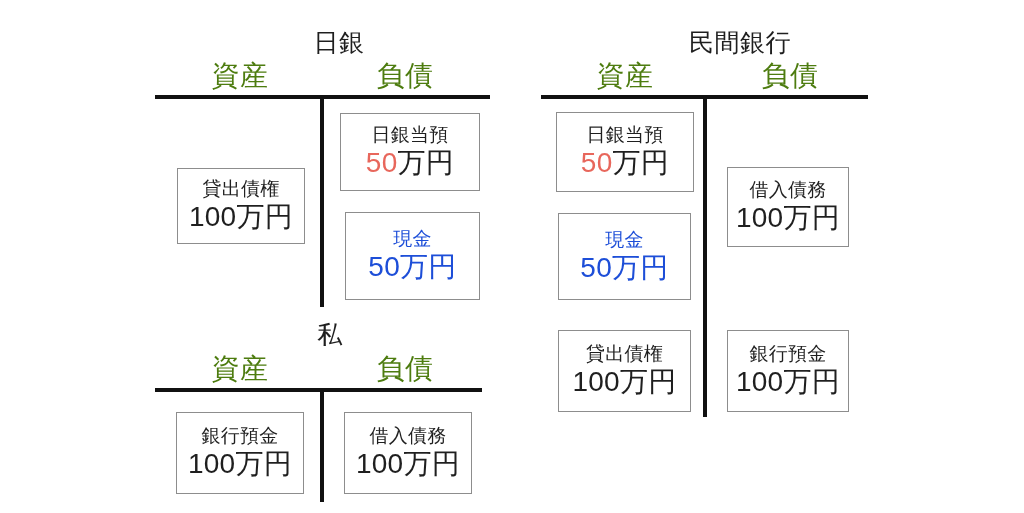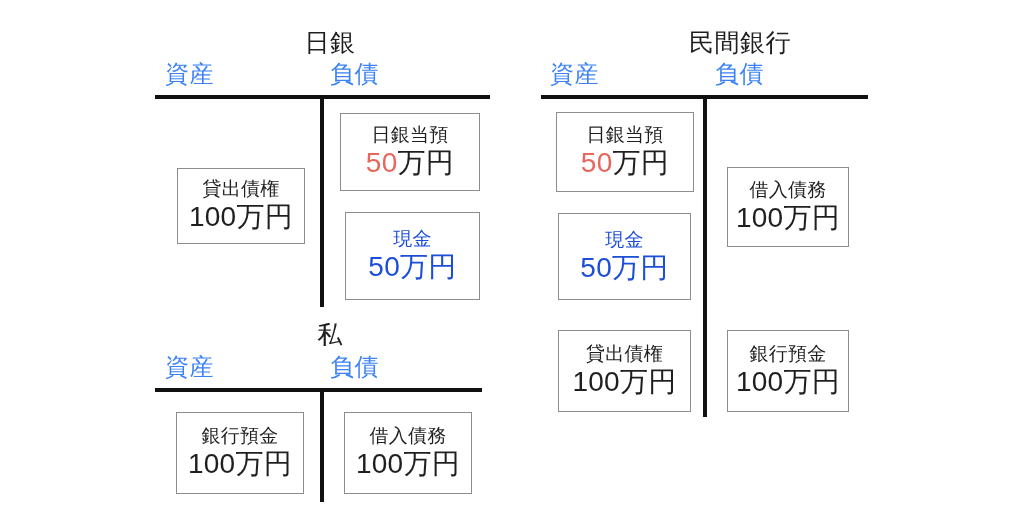--- a/index.html
+++ b/index.html
@@ -26,23 +26,24 @@
     text-align: center;
     font-size: 25px;
     line-height: 1;
     color: #1f1f1f;
     white-space: nowrap;
     letter-spacing: 0.5px;
   }
 
   .col-head {
     position: absolute;
-    font-size: 24px;
+    text-align: center;
+    font-size: 28px;
     line-height: 1;
-    color: #3b82f6;
+    color: #4d7c0f;
     white-space: nowrap;
     letter-spacing: 0.5px;
   }
 
   .hrule {
     position: absolute;
     background: #111111;
     height: 4px;
   }
 
@@ -79,21 +80,21 @@
   }
   .bs-label.red, .bs-amount.red { color: #1d4ed8; }
   .bs-amount .num-red { color: #e8675c; }
 </style>
 </head>
 <body>
 
 <div id="canvas">
 
   <div class="panel">
-    <div class="panel-title" style="left:255px; top:30px; width:150px;">日銀</div>
+    <div class="panel-title" style="left:264px; top:30px; width:150px;">日銀</div>
 
     <div class="col-head" style="left:165px; top:62px; width:150px;">資産</div>
     <div class="col-head" style="left:330px; top:62px; width:150px;">負債</div>
 
     <div class="hrule" style="left:155px; top:95px; width:335px;"></div>
     <div class="vrule" style="left:320px; top:99px; height:208px;"></div>
 
     <div class="bs-box" style="left:177px; top:168px; width:128px; height:76px;">
       <span class="bs-label">貸出債権</span>
       <span class="bs-amount"><span>100</span><span>万円</span></span>

